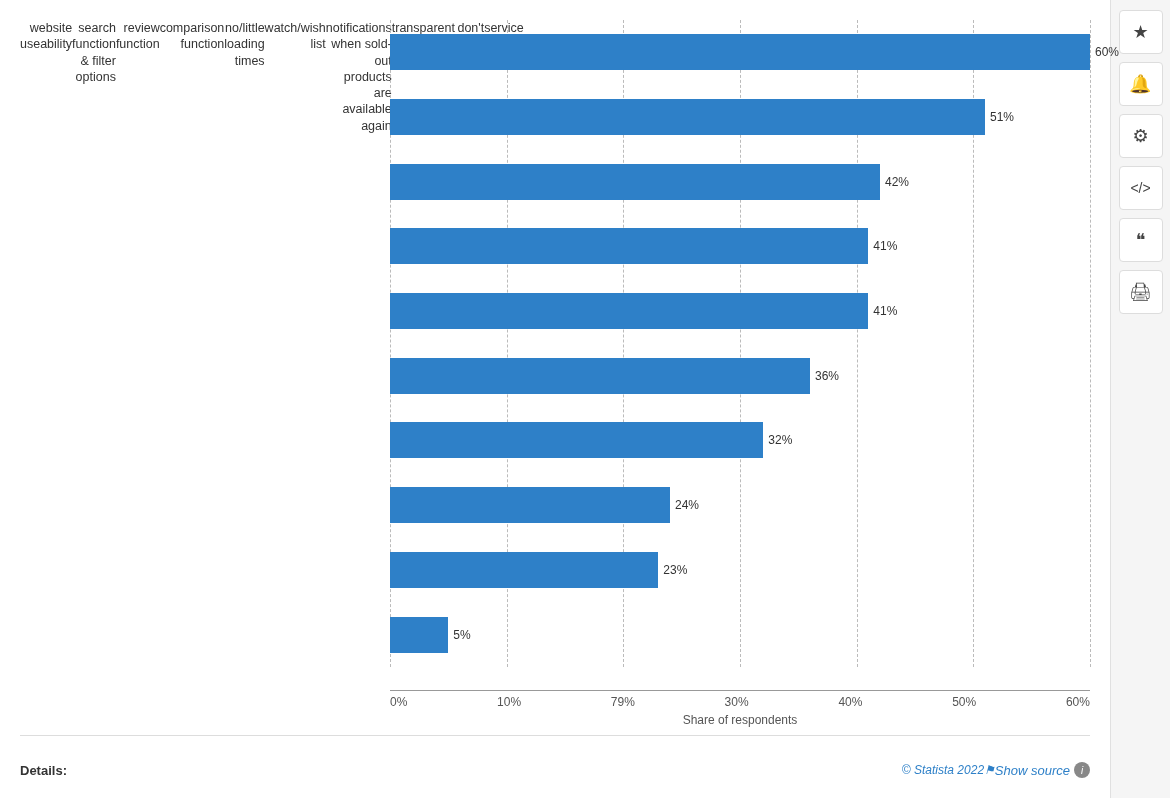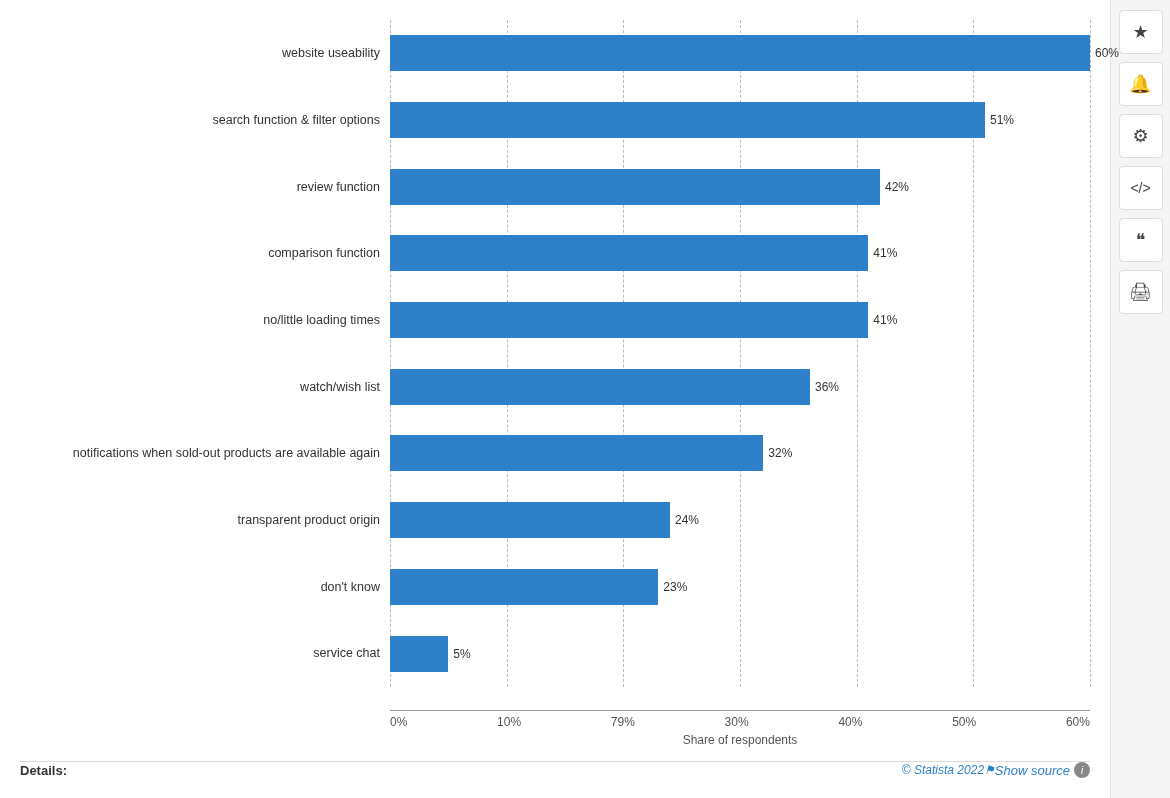--- a/index.html
+++ b/index.html
@@ -58,21 +58,21 @@
     }
 
     .chart-inner {
       display: flex;
       height: 100%;
     }
 
     .y-labels {
       width: 370px;
       display: flex;
-      flex-direction: column;
+      flex-direction: row;
       justify-content: space-around;
       padding-right: 10px;
       flex-shrink: 0;
     }
 
     .y-label {
       text-align: right;
       font-size: 12.5px;
       color: #333;
       line-height: 1.3;
@@ -158,23 +158,23 @@
       font-size: 12px;
       color: #555;
       margin-top: 4px;
     }
 
     
     .footer {
       display: flex;
       justify-content: space-between;
       align-items: center;
-      padding: 0 0 0 0;
+      padding: 26px 0 0 0;
       border-top: 1px solid #ddd;
-      margin-top: 14px;
+      margin-top: 8px;
     }
 
     .footer-details {
       font-size: 13px;
       color: #333;
       font-weight: bold;
     }
 
     .footer-right {
       display: flex;

